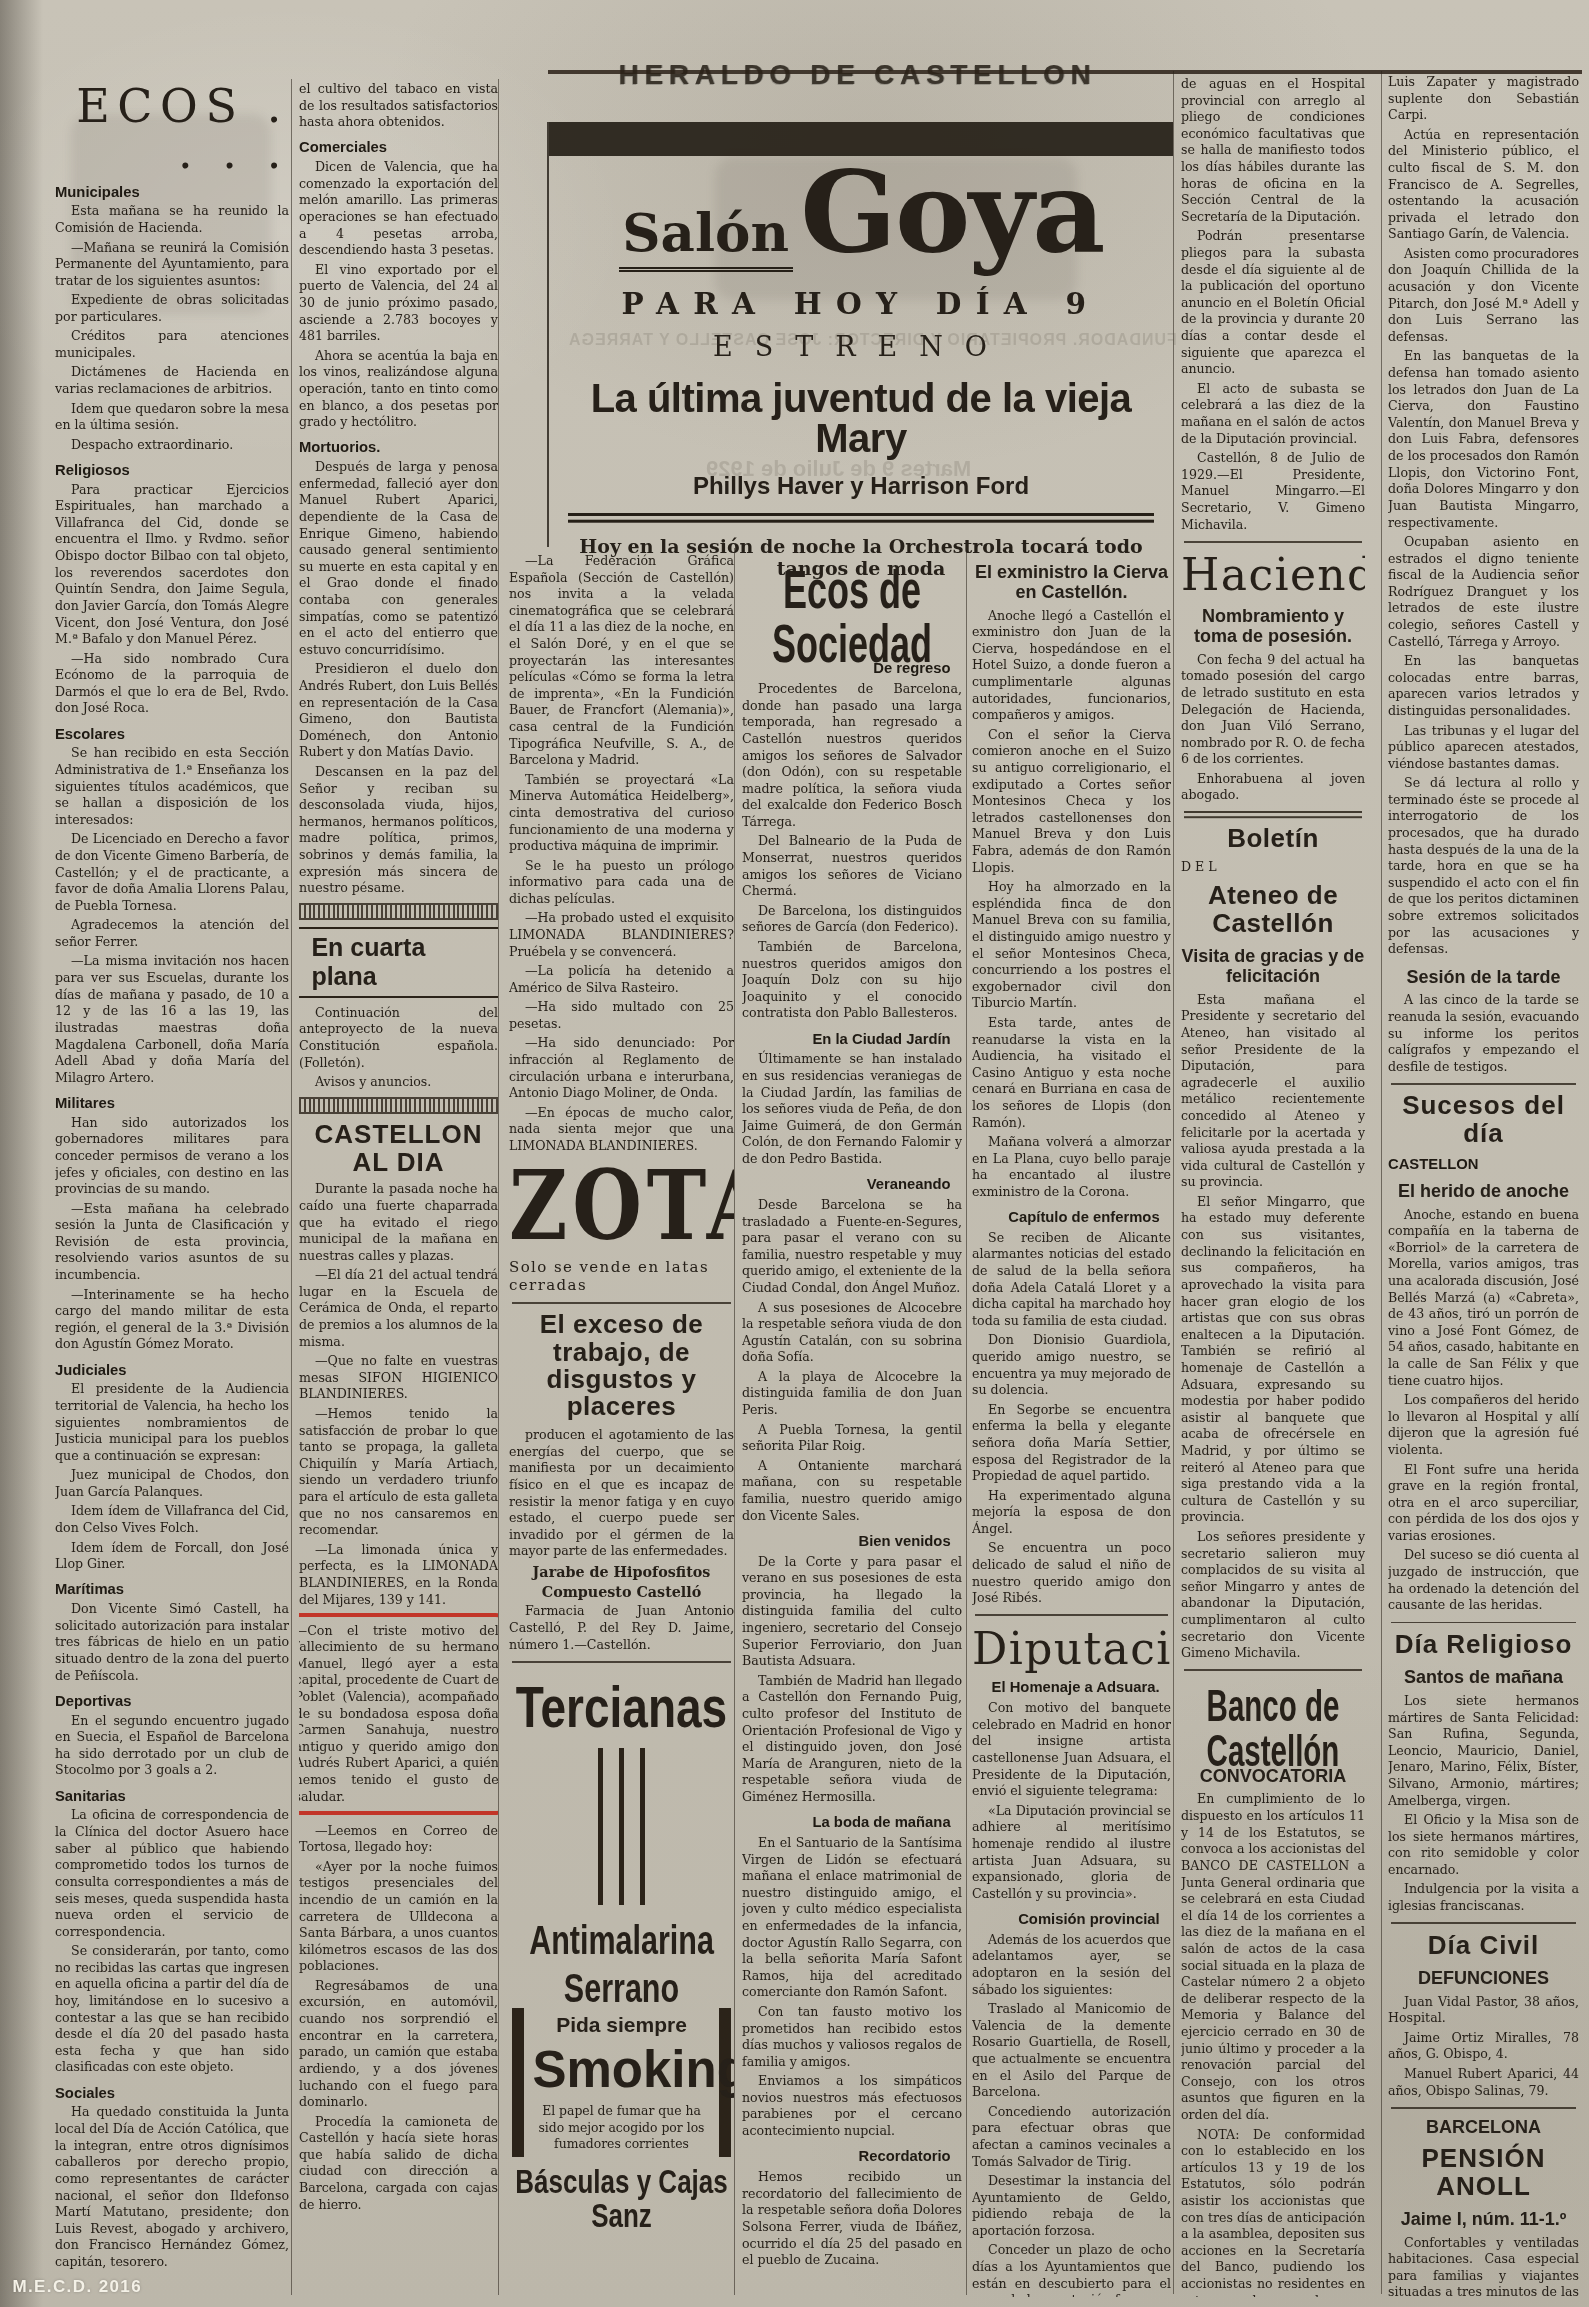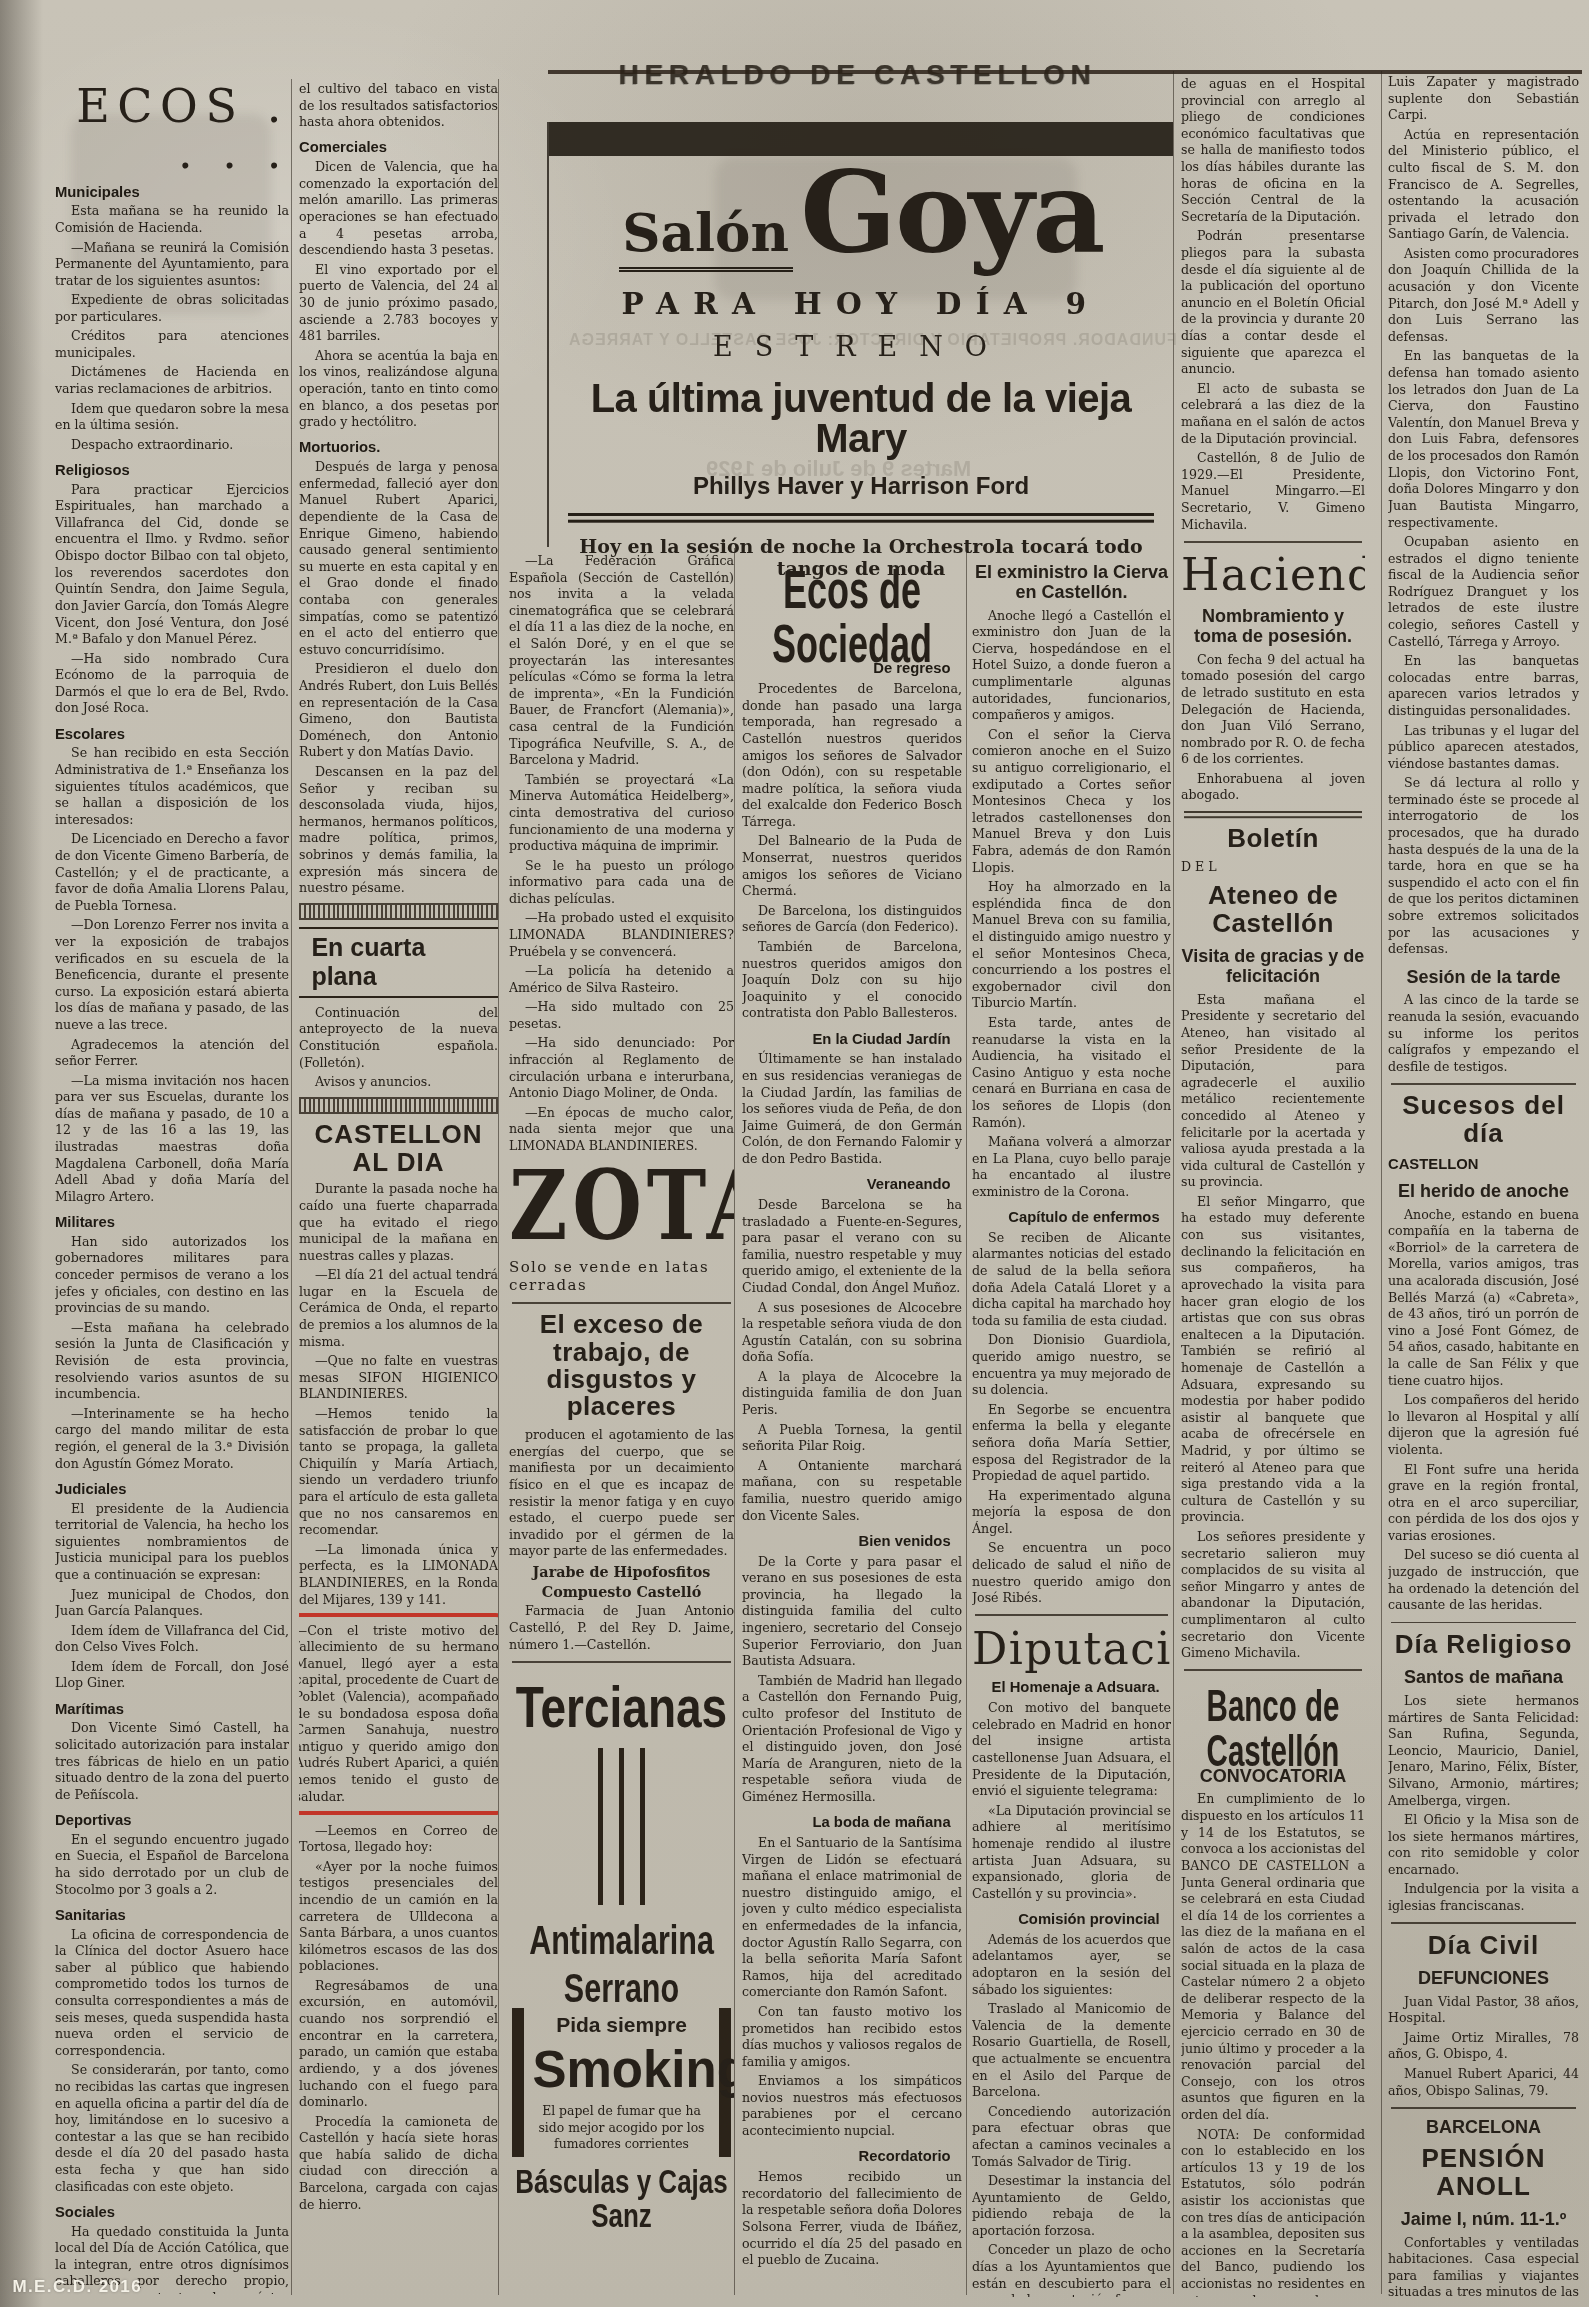--- a/index.html
+++ b/index.html
@@ -126,21 +126,20 @@
       <div class="b-p">Créditos para atenciones municipales.</div>
       <div class="b-p">Dictámenes de Hacienda en varias reclamaciones de arbitrios.</div>
       <div class="b-p">Idem que quedaron sobre la mesa en la última sesión.</div>
       <div class="b-p">Despacho extraordinario.</div>
       <div class="b-h3">Religiosos</div>
       <div class="b-p">Para practicar Ejercicios Espirituales, han marchado a Villafranca del Cid, donde se encuentra el Ilmo. y Rvdmo. señor Obispo doctor Bilbao con tal objeto, los reverendos sacerdotes don Quintín Sendra, don Jaime Segula, don Javier García, don Tomás Alegre Vicent, don José Ventura, don José M.ª Bafalo y don Manuel Pérez.</div>
       <div class="b-p">—Ha sido nombrado Cura Ecónomo de la parroquia de Darmós el que lo era de Bel, Rvdo. don José Roca.</div>
       <div class="b-h3">Escolares</div>
       <div class="b-p">Se han recibido en esta Sección Administrativa de 1.ª Enseñanza los siguientes títulos académicos, que se hallan a disposición de los interesados:</div>
       <div class="b-p">De Licenciado en Derecho a favor de don Vicente Gimeno Barbería, de Castellón; y el de practicante, a favor de doña Amalia Llorens Palau, de Puebla Tornesa.</div>
-      <div class="b-p">—Don Lorenzo Ferrer nos invita a ver la exposición de trabajos verificados en su escuela de la Beneficencia, durante el presente curso. La exposición estará abierta los días de mañana y pasado, de las nueve a las trece.</div>
       <div class="b-p">Agradecemos la atención del señor Ferrer.</div>
       <div class="b-p">—La misma invitación nos hacen para ver sus Escuelas, durante los días de mañana y pasado, de 10 a 12 y de las 16 a las 19, las ilustradas maestras doña Magdalena Carbonell, doña María Adell Abad y doña María del Milagro Artero.</div>
       <div class="b-h3">Militares</div>
       <div class="b-p">Han sido autorizados los gobernadores militares para conceder permisos de verano a los jefes y oficiales, con destino en las provincias de su mando.</div>
       <div class="b-p">—Esta mañana ha celebrado sesión la Junta de Clasificación y Revisión de esta provincia, resolviendo varios asuntos de su incumbencia.</div>
       <div class="b-p">—Interinamente se ha hecho cargo del mando militar de esta región, el general de la 3.ª División don Agustín Gómez Morato.</div>
       <div class="b-h3">Judiciales</div>
       <div class="b-p">El presidente de la Audiencia territorial de Valencia, ha hecho los siguientes nombramientos de Justicia municipal para los pueblos que a continuación se expresan:</div>
       <div class="b-p">Juez municipal de Chodos, don Juan García Palanques.</div>
       <div class="b-p">Idem ídem de Villafranca del Cid, don Celso Vives Folch.</div>

